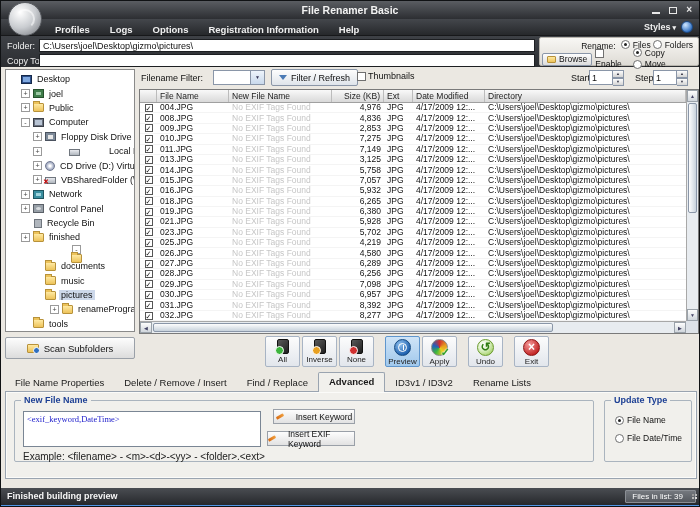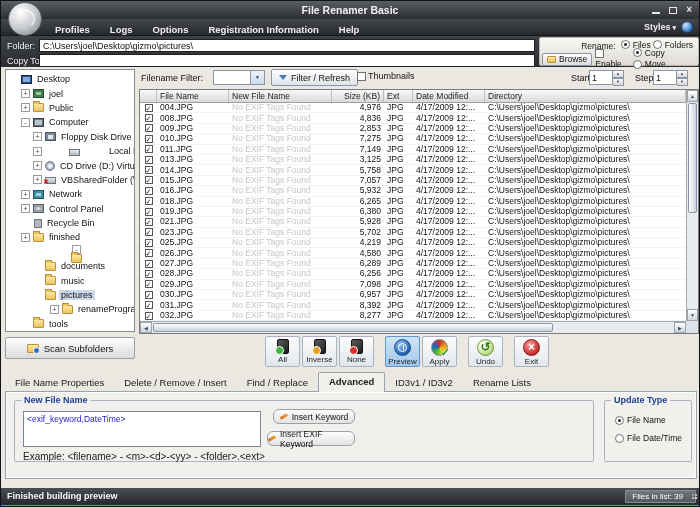--- a/index.html
+++ b/index.html
@@ -168,23 +168,23 @@
   #tabs{position:absolute;left:4px;top:371px;height:19px;display:flex;align-items:flex-end;z-index:3}
   .tab{padding:3px 10px 3px;font-size:9.5px;color:#1a1a1a}
   .tab.selected{background:#f1f0ec;border:1px solid #9aa4b0;border-bottom:none;font-weight:bold;border-radius:2px 2px 0 0;padding-bottom:5px;margin-bottom:-1px}
   #bottom-panel{position:absolute;left:4px;top:390px;width:692px;height:88px;background:#f1f0ec;border:1px solid #9aa4b0;
     box-shadow:inset 0 0 0 1px #fbfbf9;box-sizing:border-box}
   .group{position:absolute;border:1px solid #aab4be;border-radius:2px;box-sizing:border-box}
   #nfn-group{left:8px;top:8px;width:580px;height:62px}
   #ut-group{left:598px;top:8px;width:88px;height:62px}
   .legend{position:absolute;top:-6px;left:6px;background:#f1f0ec;padding:0 3px;font-size:9px;font-weight:bold;color:#1c3f94}
   #pattern-input{position:absolute;left:8px;top:10px;width:238px;height:36px;border:1px solid #7a8694;background:#fff;
-    font-size:8.5px;color:#2222cc;font-family:Liberation Sans, sans-serif;padding:2px 3px;resize:none;box-sizing:border-box}
-  .ins-btn{position:absolute;display:flex;align-items:center;justify-content:center;gap:4px;background:linear-gradient(#fdfdfd,#e2e2e2);
-    border:1px solid #9aa0a8;border-radius:6px;font-size:8.5px;color:#111;box-sizing:border-box}
+    font-size:8.5px;color:#2222cc;font-family:Liberation Serif, serif;padding:2px 3px;resize:none;box-sizing:border-box}
+  .ins-btn{position:absolute;display:flex;align-items:center;justify-content:center;gap:12px;background:linear-gradient(#fdfdfd,#e2e2e2);
+    border:1px solid #9aa0a8;border-radius:0;font-size:8.5px;color:#111;box-sizing:border-box}
   #ik-btn{left:258px;top:8px;width:82px;height:15px}
   #iek-btn{left:252px;top:30px;width:88px;height:15px}
   .kicon{width:8px;height:3px;background:linear-gradient(90deg,#d86a10,#f0a040);transform:rotate(-30deg);border-radius:1px;flex:none}
   #example-text{position:absolute;left:8px;top:50px;font-size:10px;color:#222;white-space:nowrap}
   #update-radios{position:absolute;left:10px;top:14px;display:flex;flex-direction:column;gap:8px}
 
   
   #statusbar{position:absolute;left:0;right:0;top:487px;height:17px;background:linear-gradient(#4a4d52,#26282c)}
   #status-left{position:absolute;left:6px;top:3px;font-size:9px;font-weight:bold;color:#f5f5f5}
   #status-badge{position:absolute;right:3px;top:2px;height:13px;padding:0 12px 0 6px;background:linear-gradient(#74787e,#54585e);

